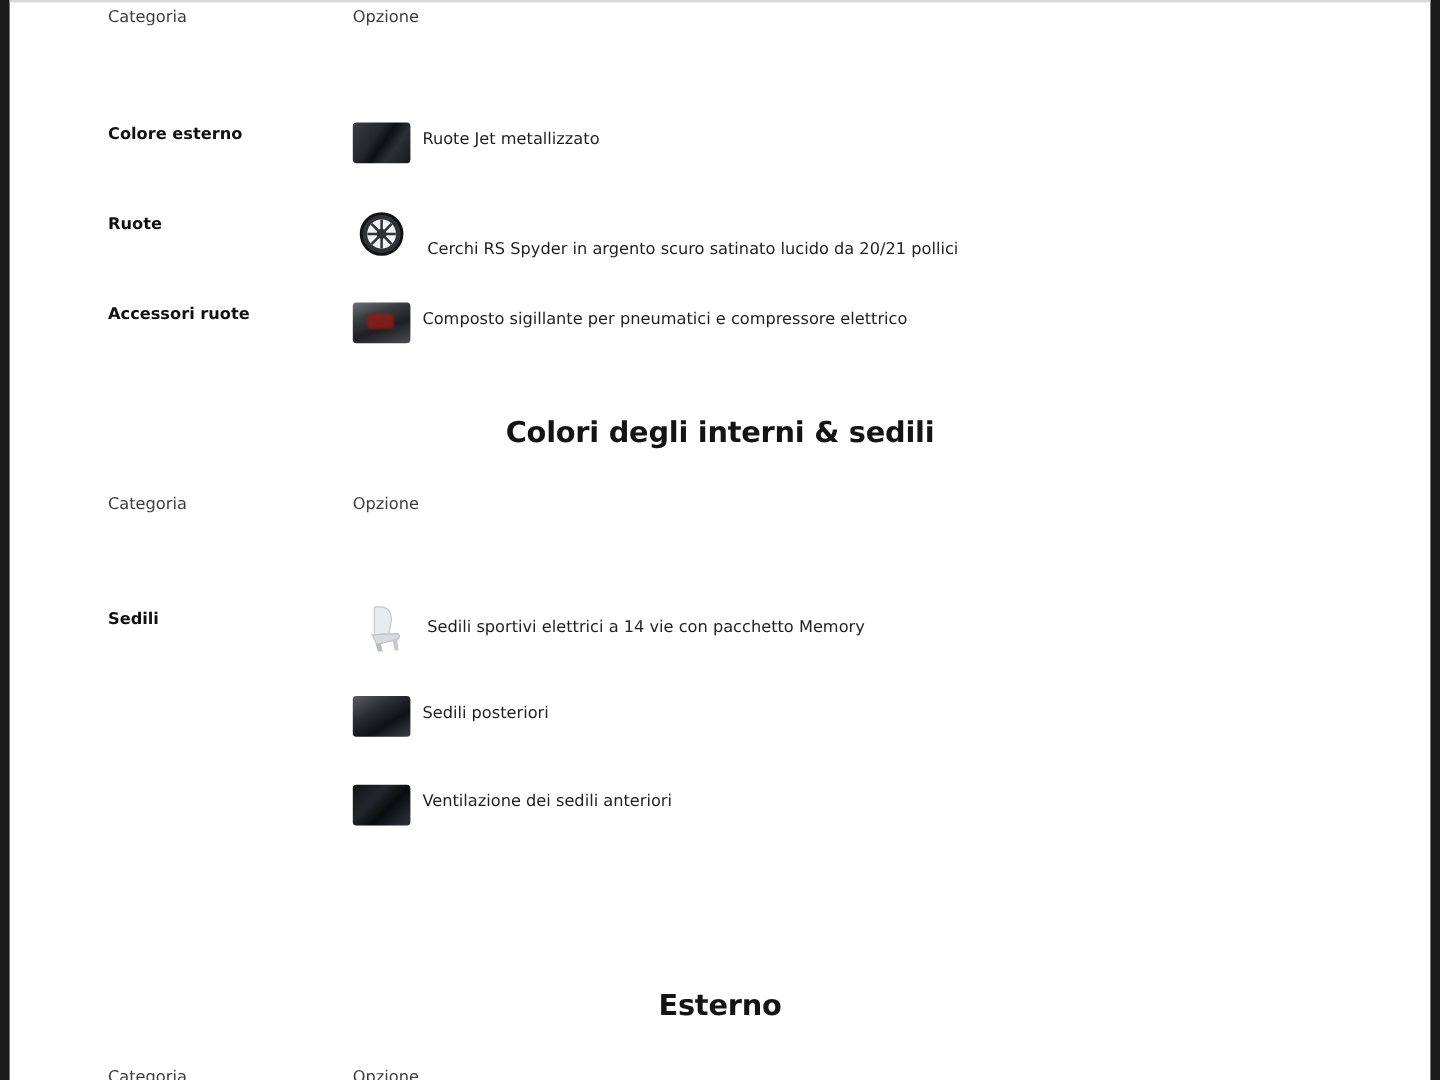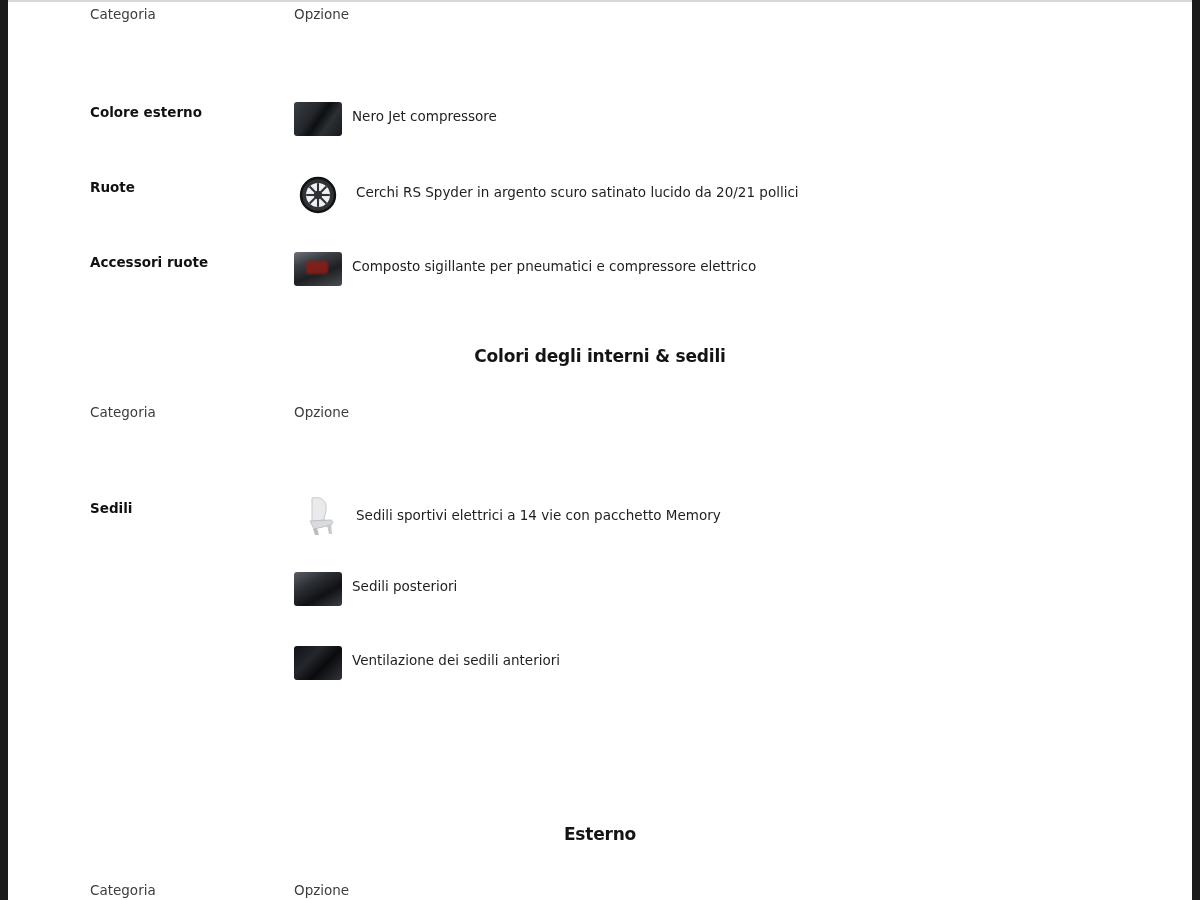--- a/index.html
+++ b/index.html
@@ -49,21 +49,21 @@
   }
 
   
   .section {
     position: absolute;
     left: 0;
     right: 0;
   }
   .section-title {
     text-align: center;
-    font-size: 17px;
+    font-size: 24px;
     font-weight: bold;
     color: #141414;
     letter-spacing: -0.2px;
   }
   .hdr-row {
     position: relative;
     height: 34px;
   }
   .hdr-cat, .hdr-opt {
     position: absolute;
@@ -168,21 +168,21 @@
 
       <div class="hdr-row">
         <span class="hdr-cat">Categoria</span>
         <span class="hdr-opt">Opzione</span>
       </div>
 
       <div class="row" style="height: 75px; padding-left: 37px;">
         <div class="row-label" style="top: 64px;">Colore esterno</div>
         <div class="opt" style="top: 62px;">
           <div class="swatch sw-paint"></div>
-          <div class="opt-text" style="top: 6px;">Nero Jet compressore</div>
+          <div class="opt-text" style="top: 6px;">Ruote Jet metallizzato</div>
         </div>
       </div>
 
       <div class="row" style="height: 75px;">
         <div class="row-label" style="top: 64px;">Ruote</div>
         <div class="opt" style="top: 56px;">
           <div class="wheel-wrap">
             <svg width="48" height="48" viewBox="0 0 48 48" aria-hidden="true">
               <circle cx="24" cy="24" r="17" fill="#2f3338"></circle>
               <circle cx="24" cy="24" r="17" fill="none" stroke="#111" stroke-width="2.4"></circle>
@@ -193,21 +193,21 @@
                 <line x1="24" y1="24" x2="32.4" y2="15.6"></line>
                 <line x1="24" y1="24" x2="35.8" y2="24"></line>
                 <line x1="24" y1="24" x2="32.4" y2="32.4"></line>
                 <line x1="24" y1="24" x2="24" y2="35.8"></line>
                 <line x1="24" y1="24" x2="15.6" y2="32.4"></line>
                 <line x1="24" y1="24" x2="12.2" y2="24"></line>
                 <line x1="24" y1="24" x2="15.6" y2="15.6"></line>
               </g>
             </svg>
           </div>
-          <div class="opt-text" style="top: 13px; left: 62px; text-align: right;">Cerchi RS Spyder in argento scuro satinato lucido da 20/21 pollici</div>
+          <div class="opt-text" style="top: 29px; left: 62px; text-align: right;">Cerchi RS Spyder in argento scuro satinato lucido da 20/21 pollici</div>
         </div>
       </div>
 
       <div class="row" style="height: 60px;">
         <div class="row-label" style="top: 64px;">Accessori ruote</div>
         <div class="opt" style="top: 62px;">
           <div class="swatch sw-sealant"></div>
           <div class="opt-text" style="top: 6px;">Composto sigillante per pneumatici e compressore elettrico</div>
         </div>
       </div>

